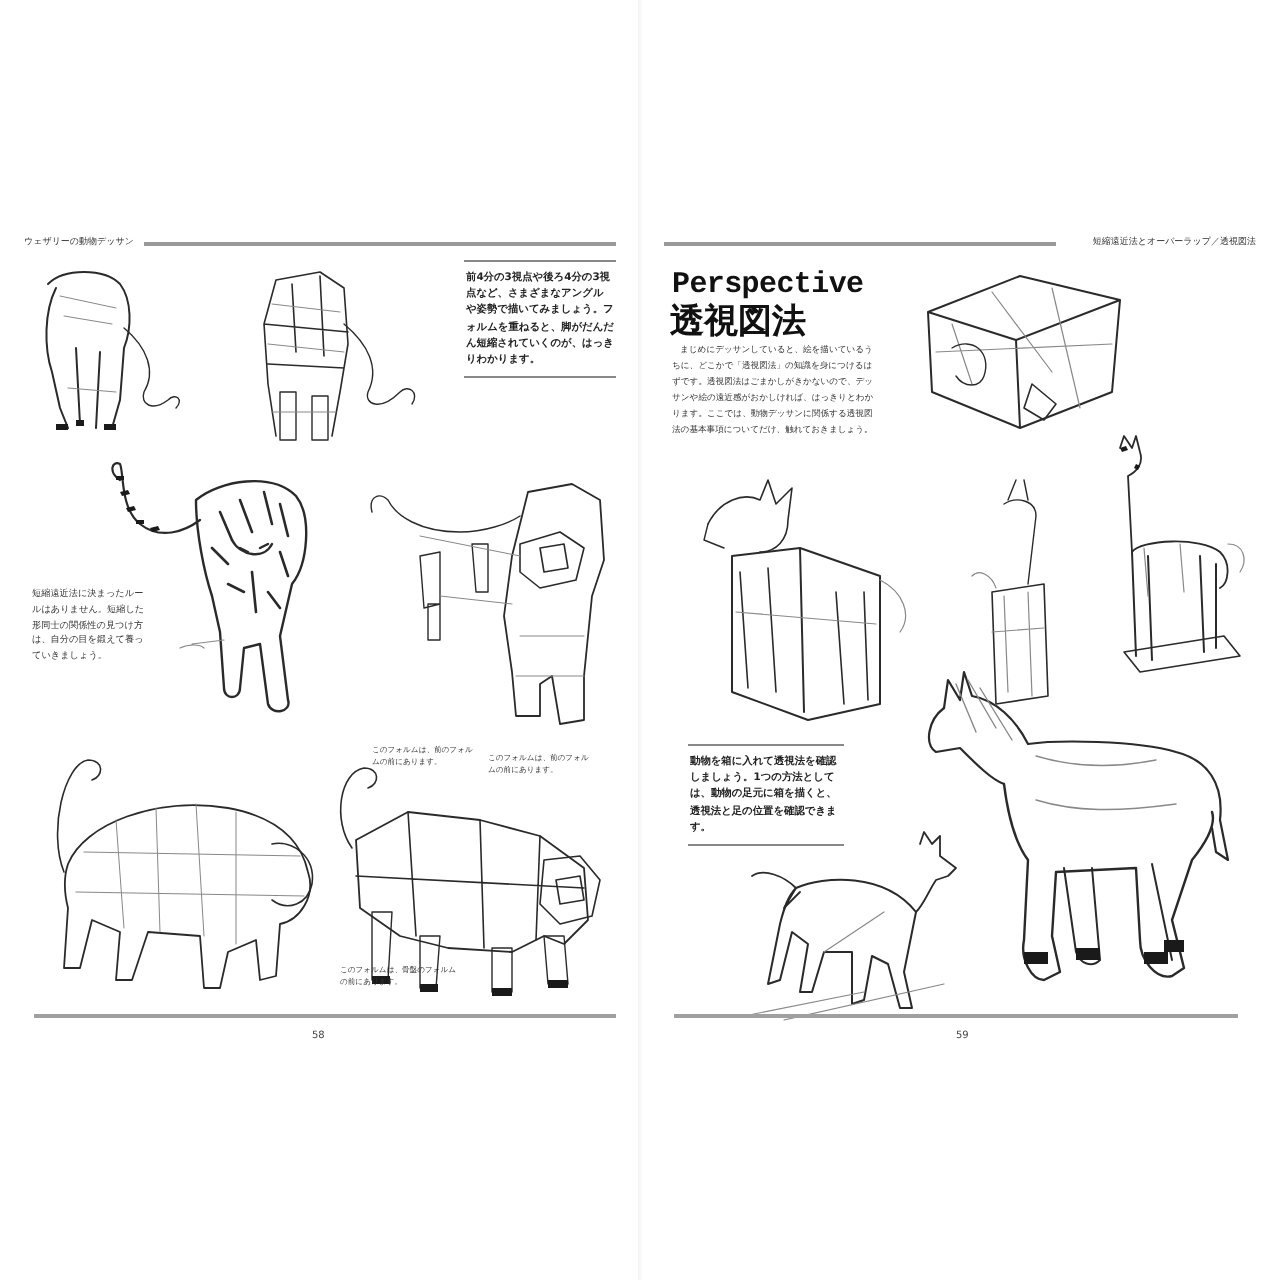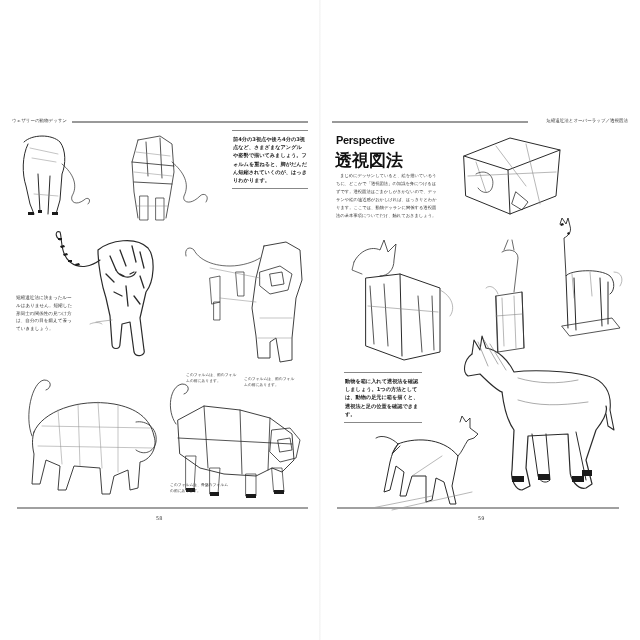--- a/index.html
+++ b/index.html
@@ -9,21 +9,21 @@
   .page-right{left:332px;width:296px;}
   .running-head{position:absolute;top:0;font-size:4.5px;color:#333;white-space:nowrap;}
   .rh-left{left:0;}
   .rh-right{right:0;}
   .rule{position:absolute;height:1.5px;background:#999;}
   .footer-rule{position:absolute;top:389px;height:2px;background:#a0a0a0;}
   .page-num{position:absolute;top:397px;font-size:5px;color:#444;}
   .caption-box{position:absolute;font-size:5.2px;line-height:8.2px;font-weight:bold;color:#222;border-top:1.5px solid #888;border-bottom:1.5px solid #888;padding:4px 1px;}
   .note{position:absolute;font-size:4.6px;line-height:7.8px;color:#333;}
   .small-note{position:absolute;font-size:3.8px;line-height:6px;color:#333;}
-  .persp-en{position:absolute;font-family:Liberation Sans, sans-serif;font-weight:bold;font-size:11px;color:#111;letter-spacing:-0.3px;}
+  .persp-en{position:absolute;font-family:Liberation Mono, monospace;font-weight:bold;font-size:15px;color:#111;letter-spacing:-0.3px;}
   .persp-jp{position:absolute;font-weight:bold;font-size:17px;color:#111;}
   .intro{position:absolute;font-size:4.3px;line-height:8px;color:#333;}
   .sketch{position:absolute;}
   .sketch svg{width:100%;height:100%;overflow:visible;}
   .stroke{fill:none;stroke:#2a2a2a;stroke-linecap:round;stroke-linejoin:round;}
   .light{fill:none;stroke:#888;stroke-linecap:round;stroke-linejoin:round;}
   .dark{fill:#1a1a1a;stroke:none;}
   .gutter{position:absolute;left:319px;top:0;width:2px;height:640px;background:linear-gradient(90deg,#f4f4f4,#fafafa);}
 </style>
 </head>

